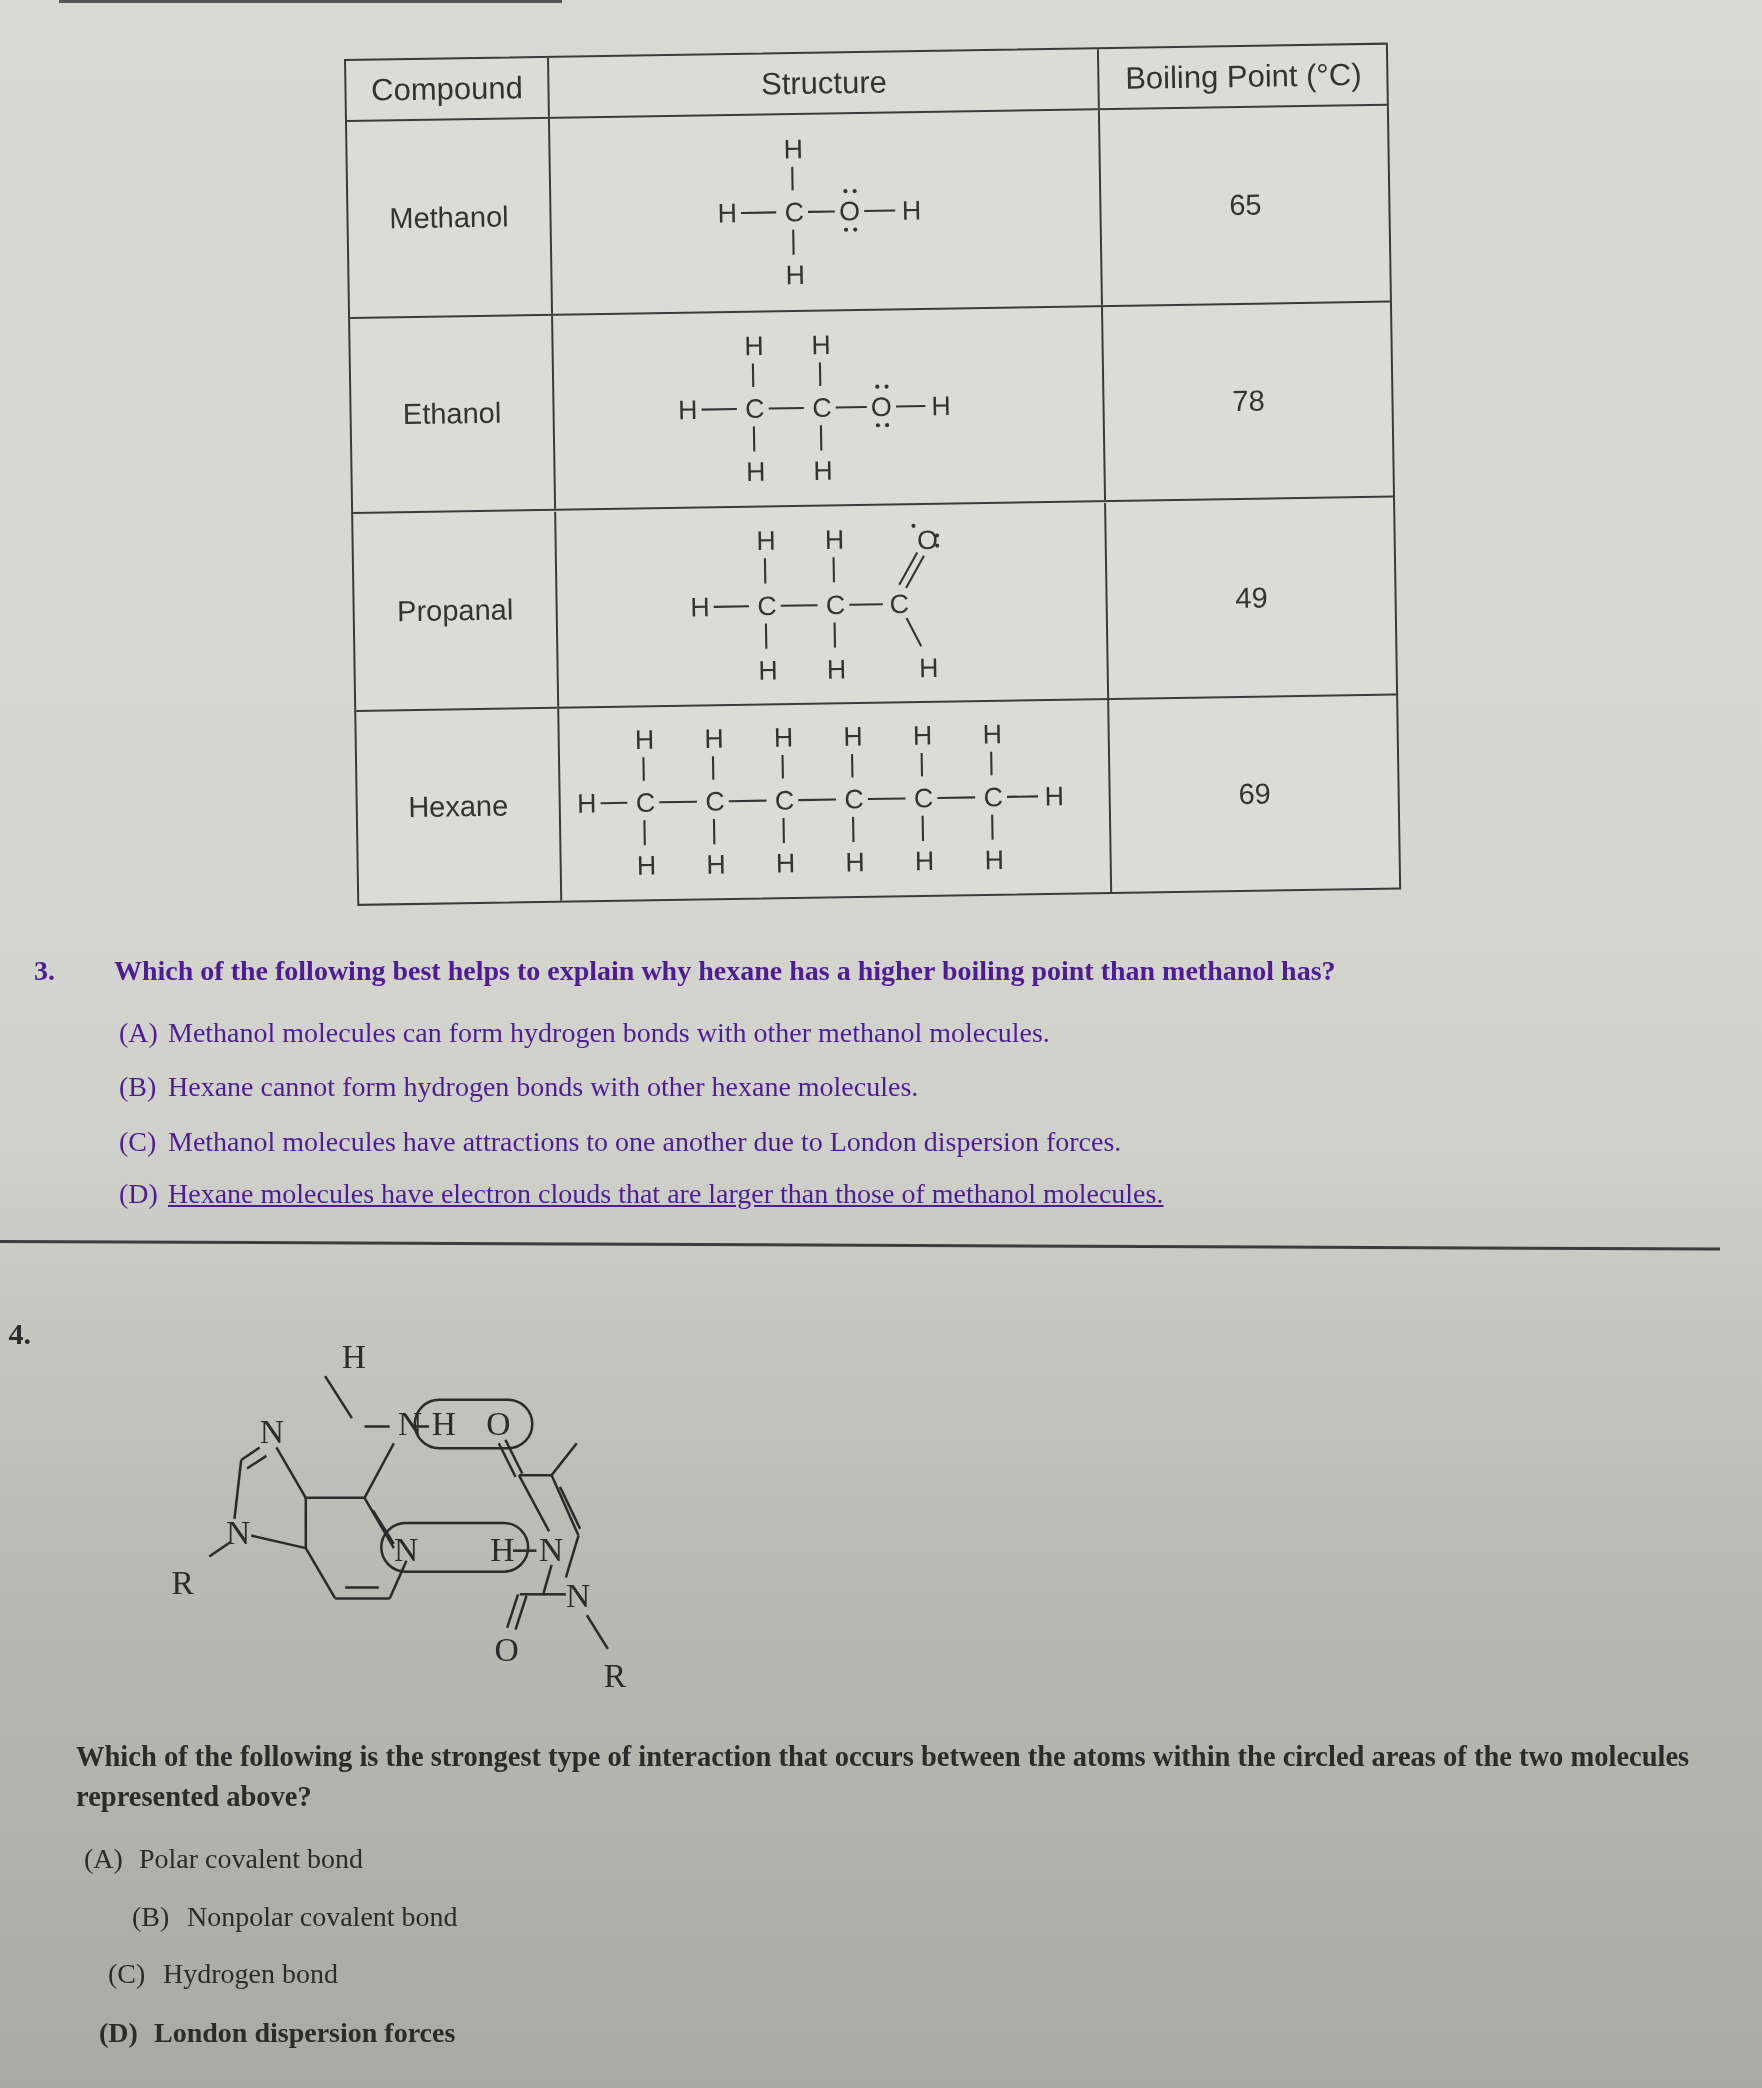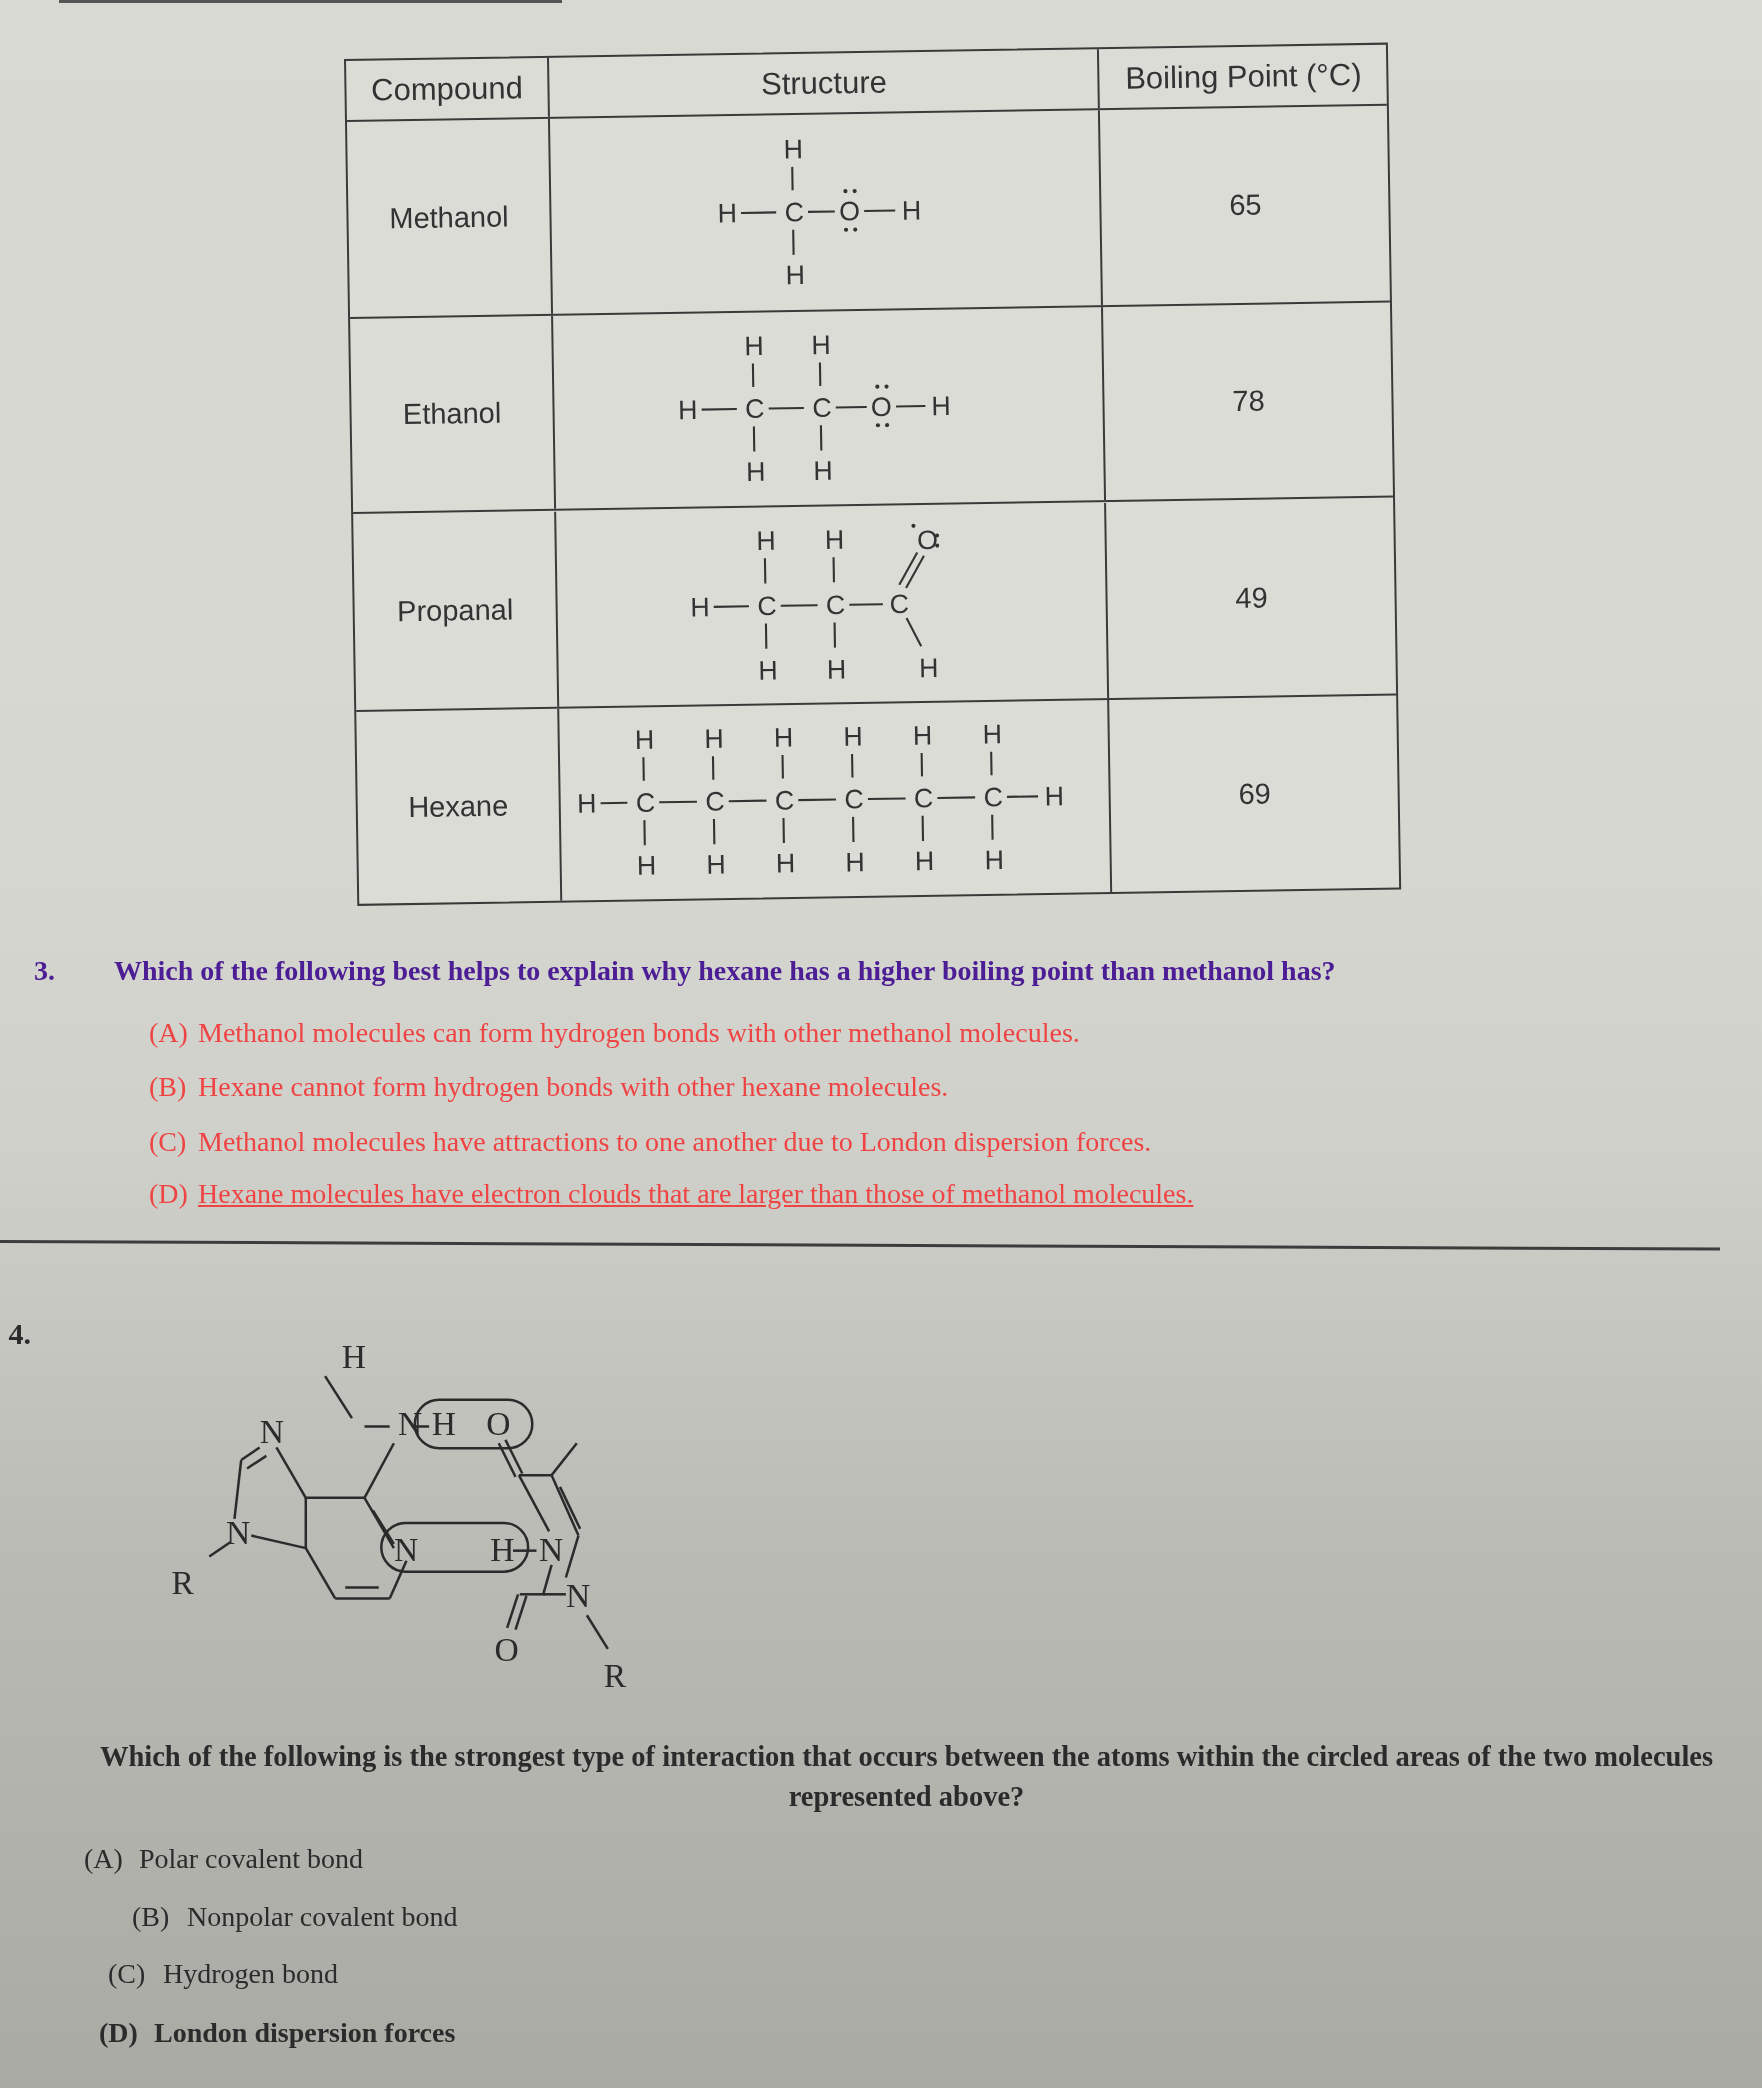--- a/index.html
+++ b/index.html
@@ -19,28 +19,28 @@
   .cell { position:absolute; top:0; bottom:0; display:flex; align-items:center; justify-content:center; }
   .c1 { left:0; width:201px; border-right:2.5px solid #3a3a3a; }
   .c2 { left:204px; width:547px; border-right:2.5px solid #3a3a3a; }
   .c3 { left:754px; right:0; }
   .hdr { font-size:31px; color:#333; }
   .name { font-size:29px; color:#333; }
   .bp { font-size:29px; color:#333; }
   .struct svg text { font-family:"Liberation Sans", sans-serif; font-size:32px; fill:#333; }
   .struct svg line, .struct svg path { stroke:#333; stroke-width:2.5; fill:none; }
   .q { position:absolute; font-size:28px; font-weight:bold; color:#4c1d95; white-space:nowrap; }
-  .opt { position:absolute; font-size:28px; color:#ef4444; white-space:nowrap;margin-left:30px; }
+  .opt { position:absolute; font-size:28px; color:#4c1d95; white-space:nowrap; }
   .opt .lbl { display:inline-block; width:49px; }
   .rule2 { position:absolute; left:0; top:1240px; width:1720px; height:3.4px; background:#3c3c3c; transform:rotate(0.25deg); transform-origin:left; }
   .q4num { position:absolute; left:8.4px; top:1317px; font-size:30px; font-weight:bold; color:#2b2b2b; }
   .mol { position:absolute; left:117px; top:1309px; }
   .mol text { font-family:"Liberation Serif", serif; font-size:40px; fill:#2b2b2b; }
   .mol line, .mol rect, .mol path { stroke:#2b2b2b; stroke-width:3; fill:none; }
-  .q4text { position:absolute; left:76px; top:1737px; width:1661px; font-size:28.5px; font-weight:bold; color:#2b2b2b; line-height:40px;text-align:center; }
+  .q4text { position:absolute; left:76px; top:1737px; width:1661px; font-size:28.5px; font-weight:bold; color:#2b2b2b; line-height:40px; }
   .q4opt { position:absolute; font-size:28px; color:#2b2b2b; white-space:nowrap; }
   .q4opt .lbl { display:inline-block; width:55px; }
 </style>
 </head>
 <body>
 
 <div class="top-rule"></div>
 
 <div class="sheet-table">
   <div class="row" style="top:0;height:59px;">

